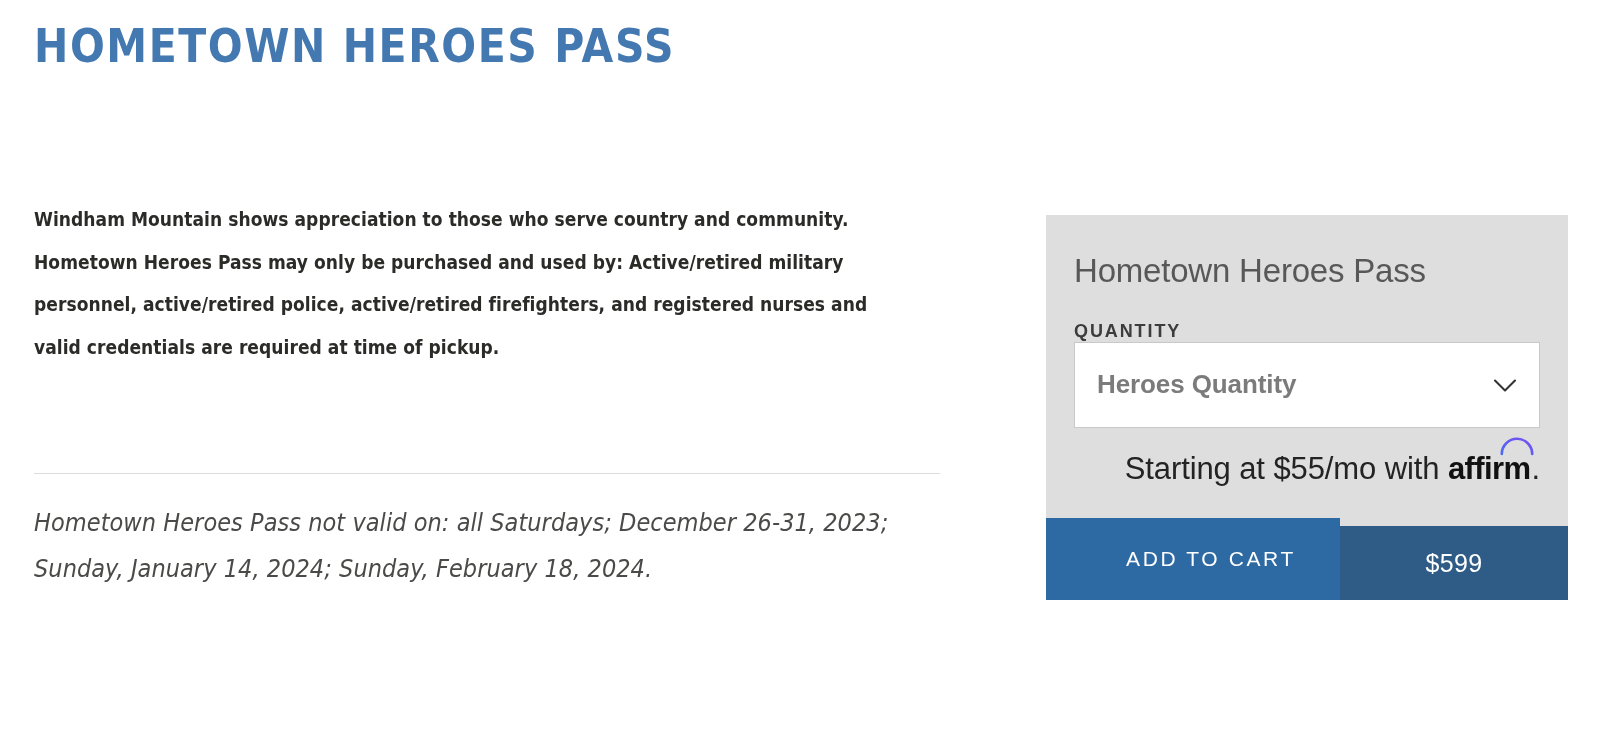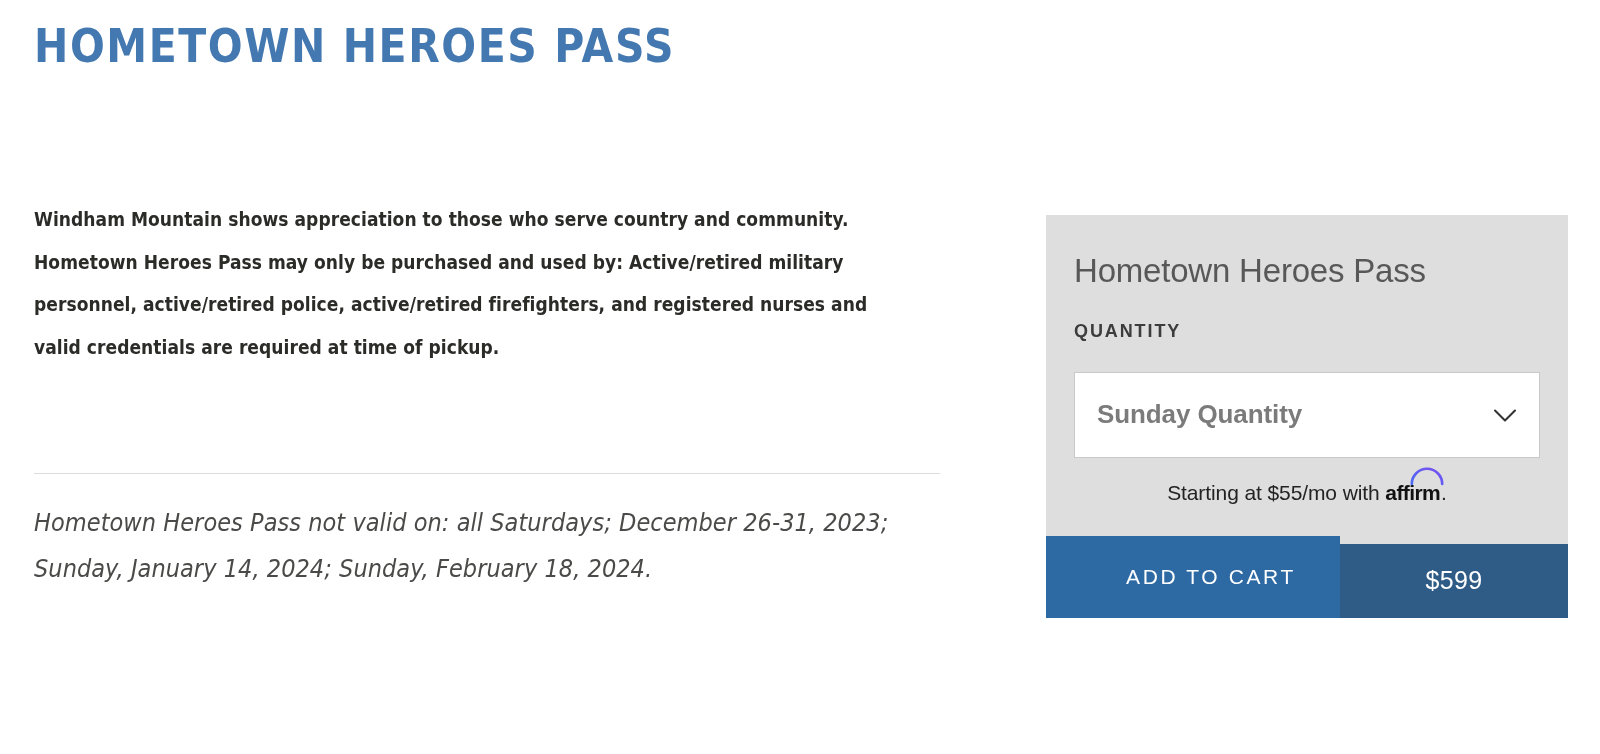--- a/index.html
+++ b/index.html
@@ -102,21 +102,21 @@
     letter-spacing: -0.2px;
     margin-bottom: 30px;
   }
 
   #quantity-label {
     font-family: "Liberation Sans", sans-serif;
     font-size: 18px;
     font-weight: 700;
     letter-spacing: 1.9px;
     color: #3c3c3c;
-    margin-bottom: 30px;
+    margin-bottom: 0;
   }
 
   #quantity-select {
     position: relative;
     width: 466px;
     height: 86px;
     background: #ffffff;
     border: 1px solid #c9c9c9;
     display: flex;
     align-items: center;
@@ -142,26 +142,27 @@
     display: block;
   }
 
   #affirm-block {
     margin-top: 22px;
     text-align: center;
   }
 
   #affirm-line {
     font-family: "Liberation Sans", sans-serif;
-    font-size: 21px;
+    font-size: 31px;
     font-weight: 400;
     color: #232323;
     letter-spacing: -0.1px;
     line-height: 1.25;
     white-space: nowrap;
+    text-align: right;
   }
 
   #affirm-logo {
     display: inline-block;
     position: relative;
     font-weight: 700;
     letter-spacing: -0.6px;
     color: #111111;
     padding-right: 1px;
   }
@@ -244,21 +245,21 @@
 
   <div id="purchase-panel">
 
     <div id="panel-body">
 
       <div id="panel-title">Hometown Heroes Pass</div>
 
       <div id="quantity-label">QUANTITY</div>
 
       <div id="quantity-select">
-        <span id="quantity-select-value">Sunday Quantity</span>
+        <span id="quantity-select-value">Heroes Quantity</span>
         <svg id="chevron-down-icon" viewBox="0 0 28 28" fill="none">
           <path d="M4 9.5 L14 19.5 L24 9.5" stroke="#333333" stroke-width="2.1" stroke-linecap="round" stroke-linejoin="round" fill="none"></path>
         </svg>
       </div>
 
       <div id="affirm-block">
         <div id="affirm-line">
           <span>Starting at $55/mo with </span><span id="affirm-logo"><span>affirm</span><svg id="affirm-arc" viewBox="0 0 34 20" fill="none">
               <defs>
                 <linearGradient id="affirmGrad" x1="0" y1="1" x2="1" y2="0">

